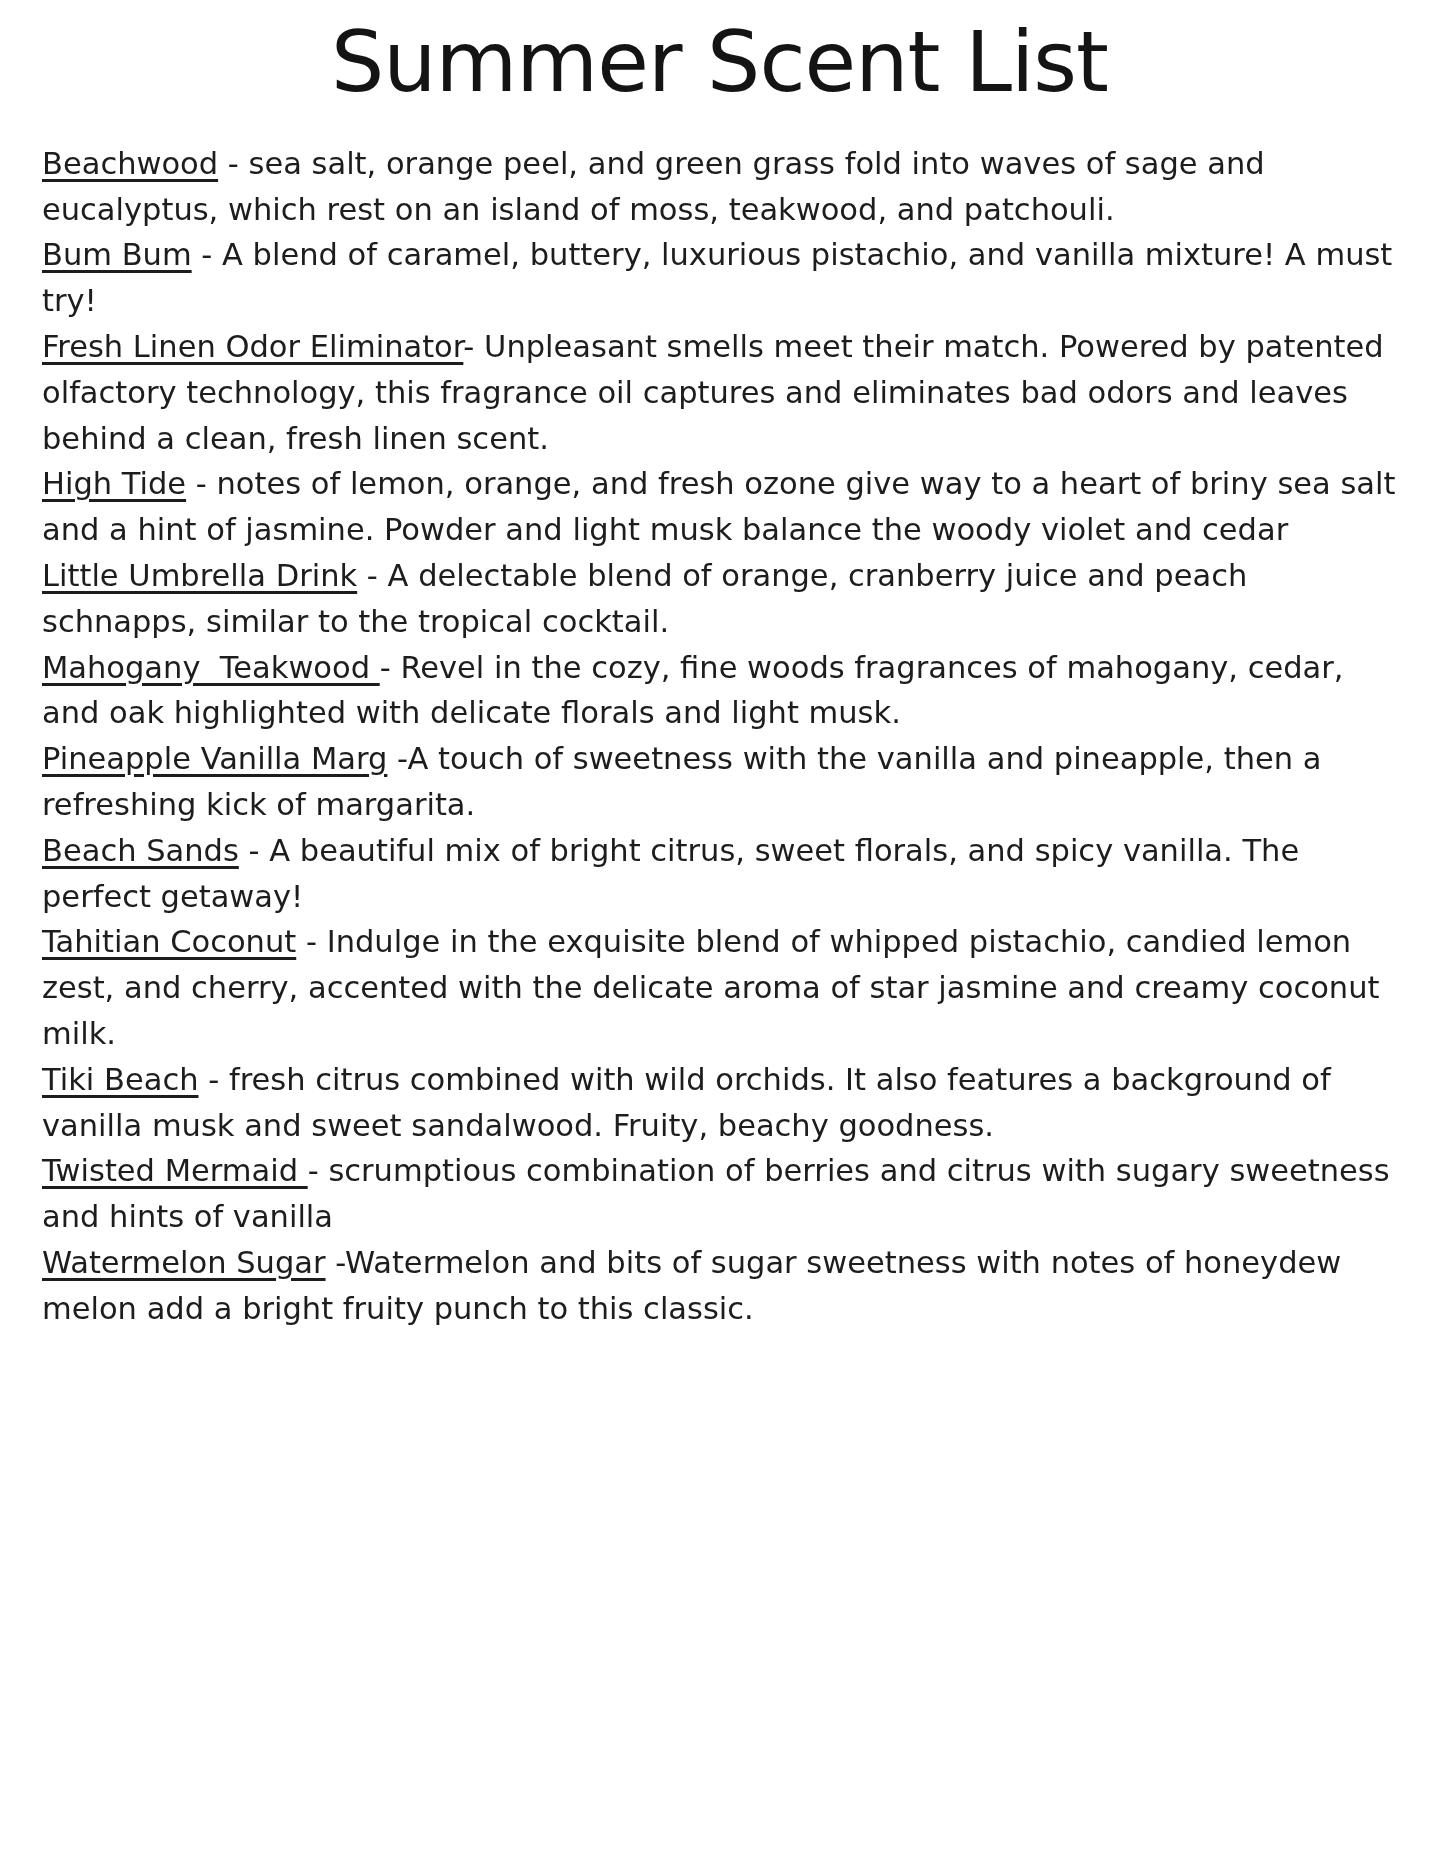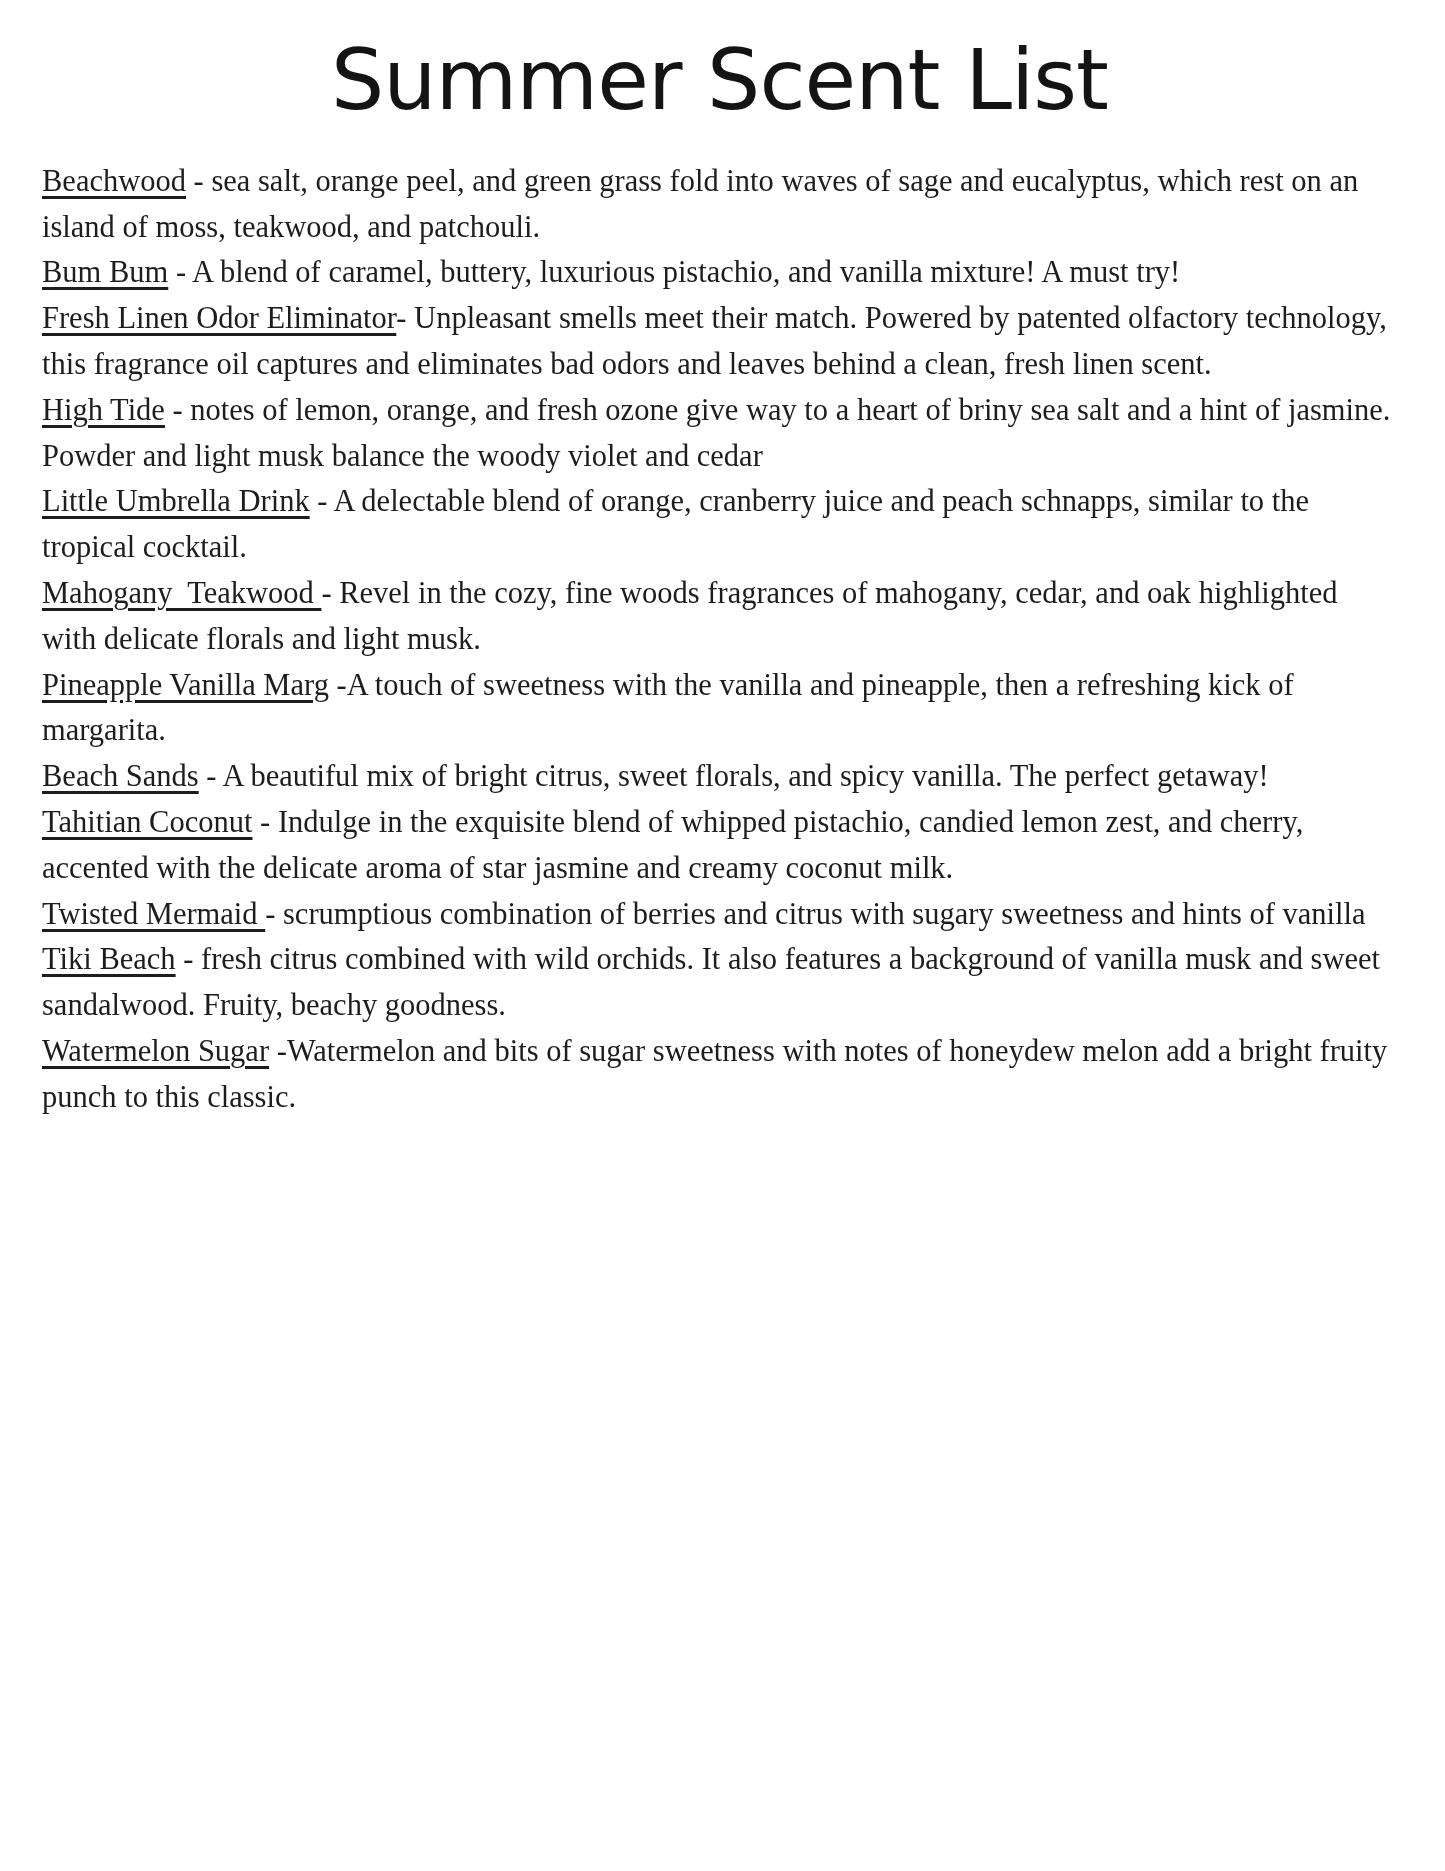--- a/index.html
+++ b/index.html
@@ -10,35 +10,34 @@
   }
   body {
     width: 1445px;
     height: 1871px;
     font-family: "DejaVu Sans", "Liberation Sans", sans-serif;
     color: #1d1d1d;
   }
   .page {
     width: 1445px;
     height: 1355px;
-    padding: 18px 48px 0 42px;
+    padding: 0 48px 0 42px;
     overflow: hidden;
   }
   .doc-title {
     font-size: 84px;
     line-height: 1.2;
     font-weight: 500;
     letter-spacing: -1px;
     text-align: center;
     color: #141414;
     margin: 12px 0 28px 0;
   }
   .scent-list {
     width: 100%;
-    font-family: Liberation Serif, serif;
   }
   .entry {
     font-size: 30.5px;
     line-height: 45.8px;
     white-space: pre-wrap;
     margin: 0;
     color: #1d1d1d;
   }
   .scent-name {
     text-decoration: underline;
@@ -68,20 +67,20 @@
   <div class="entry"><span class="scent-name">Little Umbrella Drink</span><span class="scent-sep"> - </span><span class="scent-desc">A delectable blend of orange, cranberry juice and peach schnapps, similar to the tropical cocktail.</span></div>
 
   <div class="entry"><span class="scent-name">Mahogany  Teakwood </span><span class="scent-sep">- </span><span class="scent-desc">Revel in the cozy, fine woods fragrances of mahogany, cedar, and oak highlighted with delicate florals and light musk.</span></div>
 
   <div class="entry"><span class="scent-name">Pineapple Vanilla Marg</span><span class="scent-sep"> -</span><span class="scent-desc">A touch of sweetness with the vanilla and pineapple, then a refreshing kick of margarita.</span></div>
 
   <div class="entry"><span class="scent-name">Beach Sands</span><span class="scent-sep"> - </span><span class="scent-desc">A beautiful mix of bright citrus, sweet florals, and spicy vanilla. The perfect getaway!</span></div>
 
   <div class="entry"><span class="scent-name">Tahitian Coconut</span><span class="scent-sep"> - </span><span class="scent-desc">Indulge in the exquisite blend of whipped pistachio, candied lemon zest, and cherry, accented with the delicate aroma of star jasmine and creamy coconut milk.</span></div>
 
+  <div class="entry"><span class="scent-name">Tiki Beach</span><span class="scent-sep"> - </span><span class="scent-desc">fresh citrus combined with wild orchids. It also features a background of vanilla musk and sweet sandalwood. Fruity, beachy goodness.</span></div>
+
   <div class="entry"><span class="scent-name">Twisted Mermaid </span><span class="scent-sep">- </span><span class="scent-desc">scrumptious combination of berries and citrus with sugary sweetness and hints of vanilla</span></div>
-
-  <div class="entry"><span class="scent-name">Tiki Beach</span><span class="scent-sep"> - </span><span class="scent-desc">fresh citrus combined with wild orchids. It also features a background of vanilla musk and sweet sandalwood. Fruity, beachy goodness.</span></div>
 
 
   <div class="entry"><span class="scent-name">Watermelon Sugar</span><span class="scent-sep"> -</span><span class="scent-desc">Watermelon and bits of sugar sweetness with notes of honeydew melon add a bright fruity punch to this classic.</span></div>
 </div>
 </div>
 
 </body></html>

